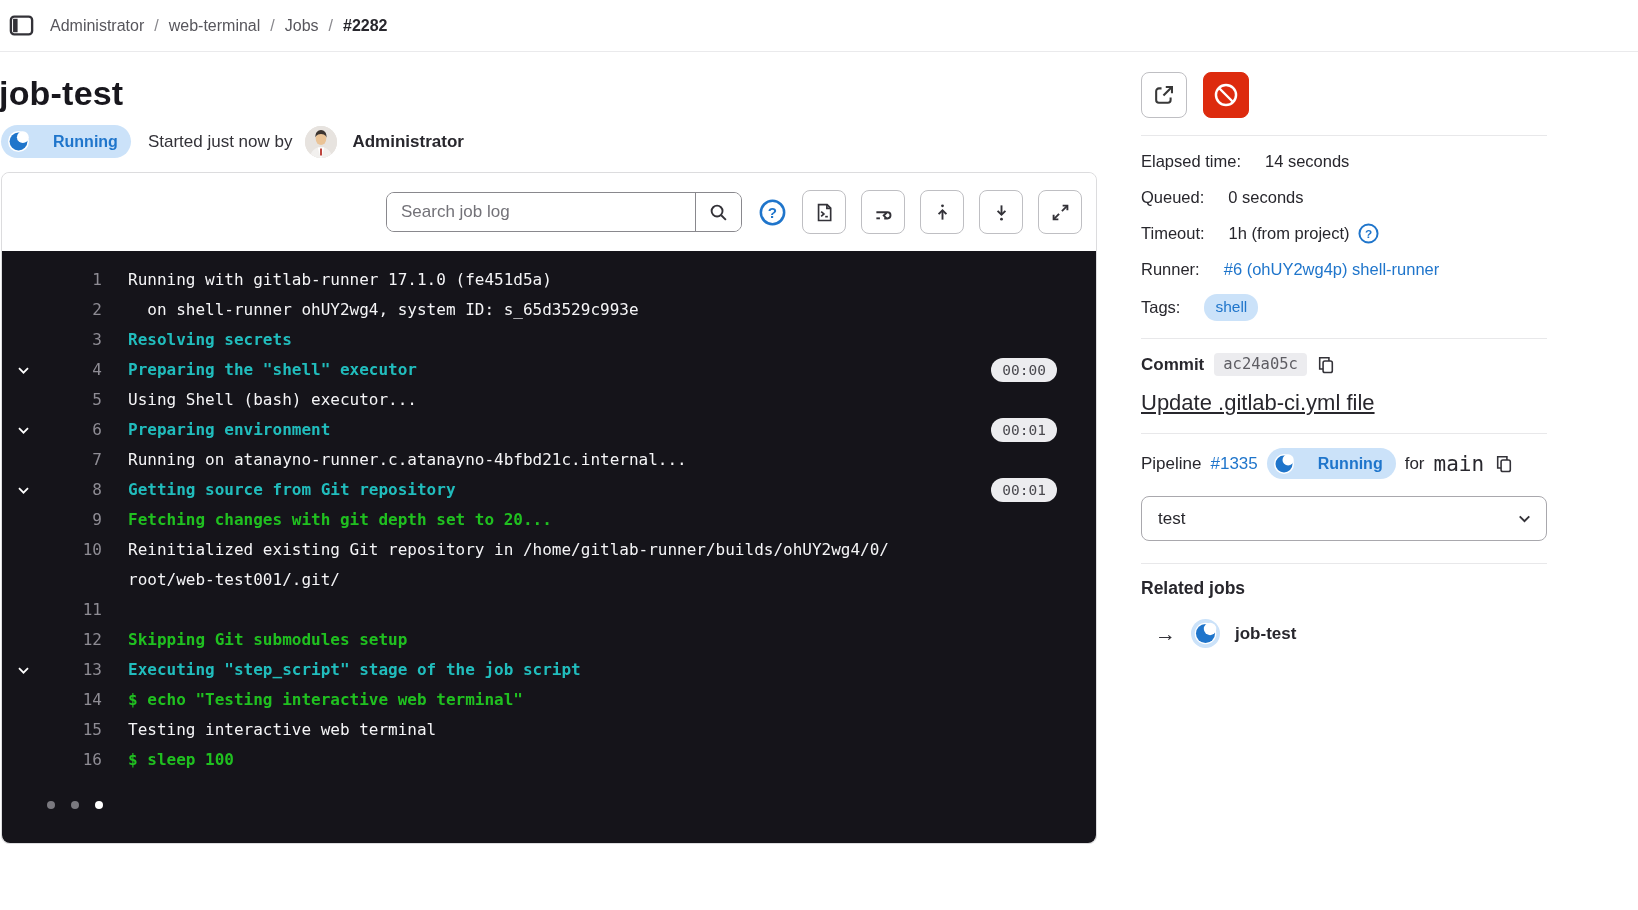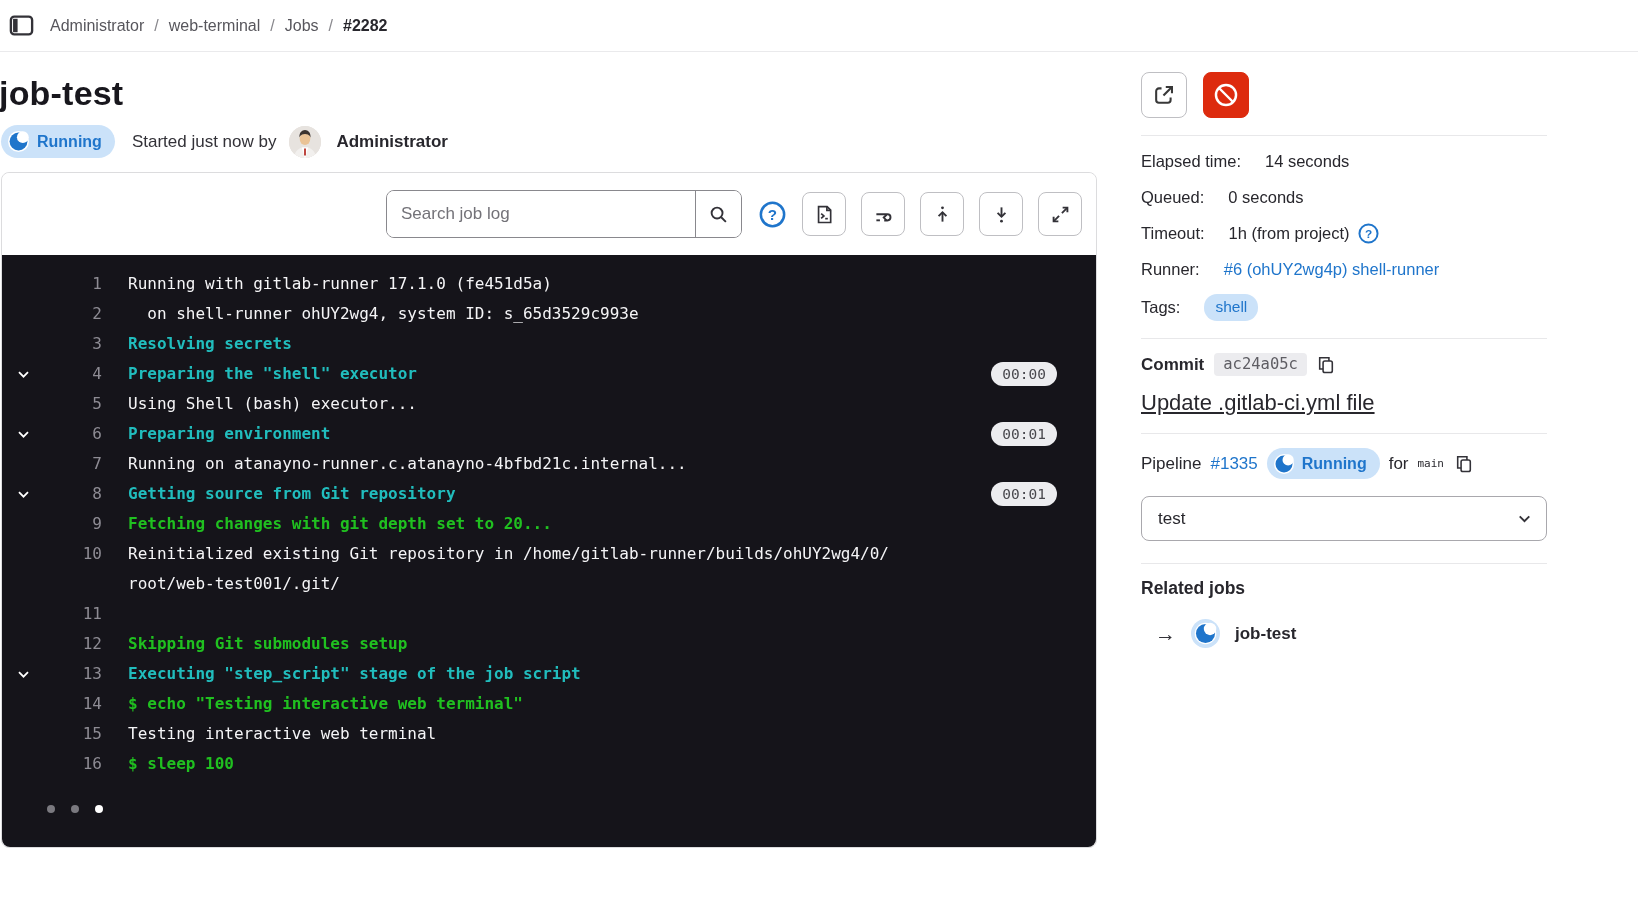--- a/index.html
+++ b/index.html
@@ -26,32 +26,32 @@
   .crumb-current { color:#28272d; font-weight:bold; }
 
   .content { display:flex; padding:0 0 0 1px; }
   .main-col { width:1096px; flex:none; }
   .side-col { width:406px; flex:none; margin-left:44px; padding-top:20px; }
 
   
   h1.job-title { font-size:34px; font-weight:bold; margin:22px 0 12px -2px; color:#18171d; letter-spacing:.2px; }
   .status-row { display:flex; align-items:center; margin-bottom:14px; }
   .badge-running {
-    display:inline-flex; align-items:center; gap:8px;
+    display:inline-flex; align-items:center; gap:24px;
     background:#cbe2f9; color:#1f75cb; font-weight:bold;
     height:33px; padding:0 13px 0 7px; border-radius:17px; font-size:16px;
   }
   .started-text { margin-left:17px; font-size:17px; color:#333238; }
   .avatar { width:32px; height:32px; border-radius:50%; overflow:hidden; margin:0 15px 0 13px; flex:none; background:#e7e3df; }
   .author-name { font-weight:bold; font-size:17px; color:#28272d; }
 
   
   .log-panel { margin-top:8px; border:1px solid #dcdcde; border-radius:8px; width:1096px; }
   .panel-header { display:flex; align-items:center; justify-content:flex-end; gap:15px; padding:17px 14px; background:#fff; border-radius:8px 8px 0 0; }
-  .search-group { display:flex; width:356px; height:48px; border:1px solid #89888d; border-radius:8px; overflow:hidden; background:#fff; }
+  .search-group { display:flex; width:356px; height:40px; border:1px solid #89888d; border-radius:8px; overflow:hidden; background:#fff; }
   .search-group input { flex:1; border:none; outline:none; padding:0 14px; font-size:17px; color:#333; font-family:"Liberation Sans",sans-serif; }
   .search-group input::placeholder { color:#737278; }
   .search-btn { width:46px; border:none; border-left:1px solid #89888d; background:#fff; display:flex; align-items:center; justify-content:center; cursor:pointer; }
   .help-btn { width:30px; height:30px; border:none; background:none; padding:0; display:flex; align-items:center; justify-content:center; cursor:pointer; }
   .icon-btn { width:44px; height:44px; background:#fff; border:1px solid #bfbfc3; border-radius:8px; display:flex; align-items:center; justify-content:center; cursor:pointer; }
   .icon-btn svg { width:19px; height:19px; }
 
   .terminal {
     background:#15141a; color:#f5f5f7;
     border-radius:0 0 8px 8px;
@@ -92,21 +92,21 @@
 
   .commit-line { display:flex; align-items:center; font-size:17px; }
   .commit-label { font-weight:bold; margin-right:10px; }
   .commit-sha { font-family:"DejaVu Sans Mono",monospace; font-size:15.5px; background:#ececef; color:#5e5d63; padding:2px 9px 3px; border-radius:4px; }
   .copy-btn { border:none; background:none; padding:0; margin-left:10px; display:inline-flex; cursor:pointer; }
   .commit-msg { margin-top:14px; font-size:22px;text-decoration:underline; }
 
   .pipeline-line { display:flex; align-items:center; flex-wrap:wrap; gap:9px; font-size:17px; }
   .pipeline-label { font-weight:normal; }
   .badge-running.sm { height:31px; font-size:16px; }
-  .mono-ref { font-family:"DejaVu Sans Mono",monospace; font-size:11px; }
+  .mono-ref { font-family:"DejaVu Sans Mono",monospace; font-size:21px; }
   .stage-select-wrap { position:relative; margin-top:17px; }
   .stage-select-wrap select {
     width:100%; height:45px; appearance:none; -webkit-appearance:none;
     border:1px solid #a9a8ad; border-radius:8px; background:#fff;
     font-size:17px; padding:0 40px 0 16px; color:#28272d; cursor:pointer;
     font-family:"Liberation Sans",sans-serif;
   }
   .select-chevron { position:absolute; right:14px; top:14px; pointer-events:none; }
 
   .related-title { font-weight:bold; font-size:17.5px; margin:9px 0 20px 0; color:#28272d; }

